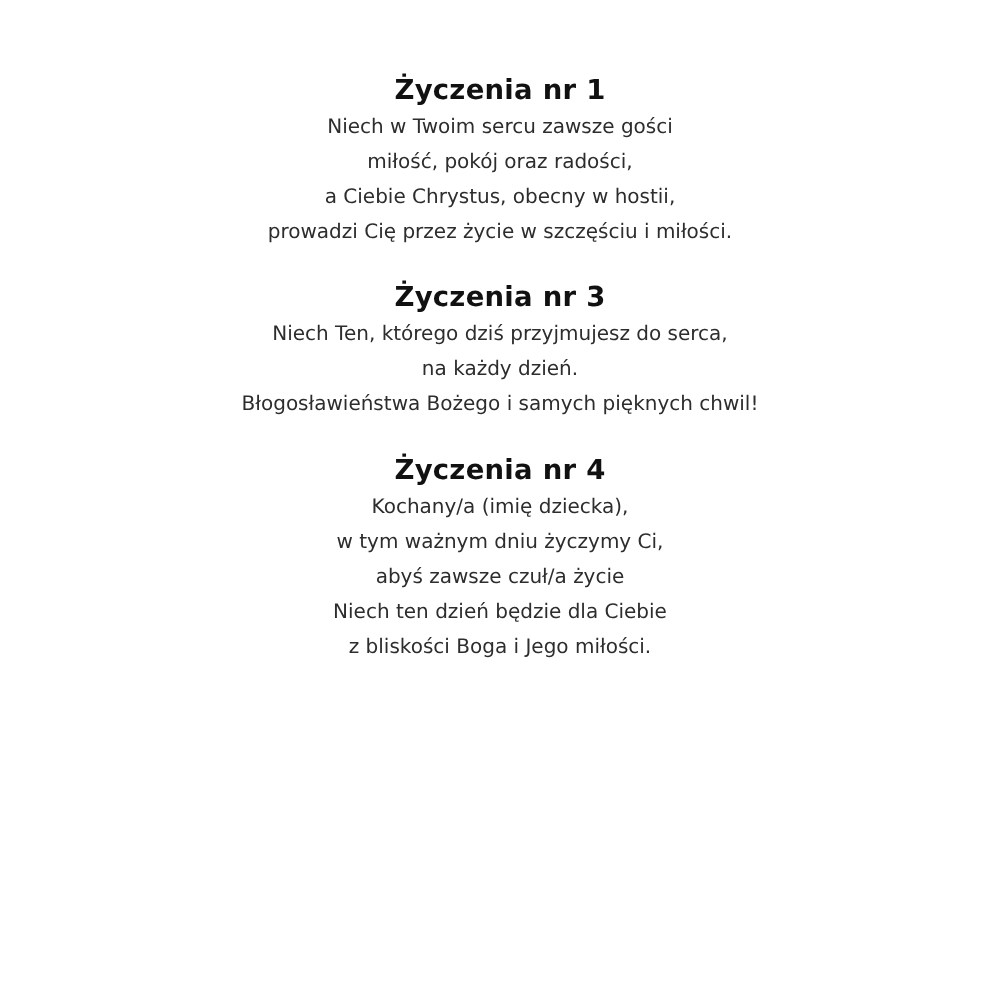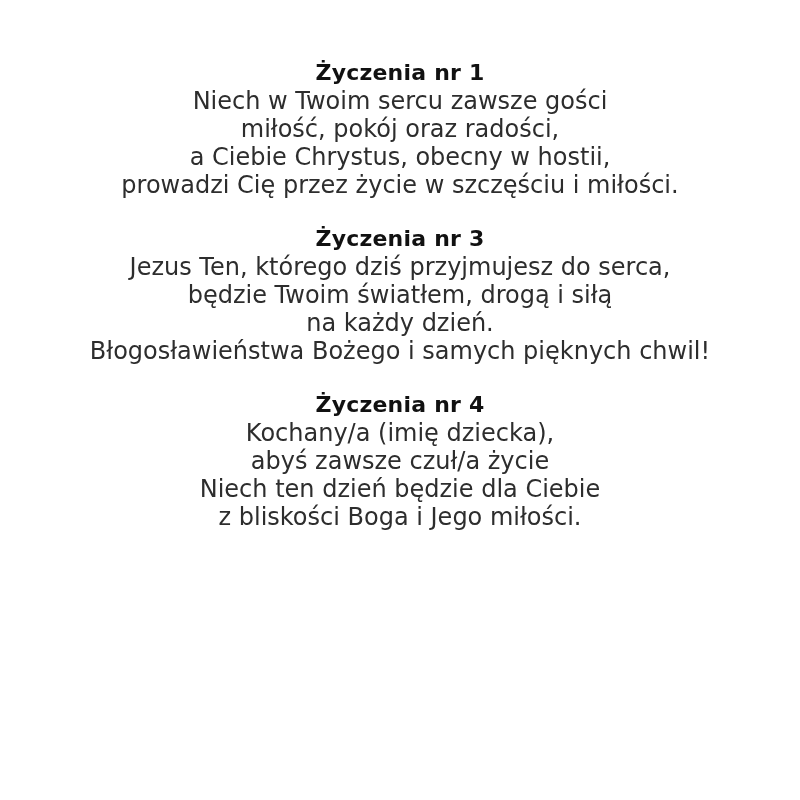--- a/index.html
+++ b/index.html
@@ -26,21 +26,21 @@
   .heading {
     margin: 0;
     font-size: 22px;
     line-height: 28px;
     font-weight: bold;
     color: #111111;
     letter-spacing: 0.2px;
   }
   .line {
     margin: 0;
-    font-size: 24px;
+    font-size: 16px;
     line-height: 28px;
     font-weight: normal;
     color: #2d2d2d;
   }
 </style>
 </head>
 <body>
 
 <div class="page">
 
@@ -48,27 +48,27 @@
     <h2 class="heading">Życzenia nr 1</h2>
     <p class="line">Niech w Twoim sercu zawsze gości</p>
     <p class="line">miłość, pokój oraz radości,</p>
     <p class="line">a Ciebie Chrystus, obecny w hostii,</p>
     <p class="line">prowadzi Cię przez życie w szczęściu i miłości.</p>
   </section>
 
 
   <section class="stanza">
     <h2 class="heading">Życzenia nr 3</h2>
-    <p class="line">Jezus Ten, którego dziś przyjmujesz do serca,</p>
-    <p class="line">będzie Twoim światłem, drogą i siłą</p>
+    <p class="line">Niech Ten, którego dziś przyjmujesz do serca,</p>
     <p class="line">na każdy dzień.</p>
     <p class="line">Błogosławieństwa Bożego i samych pięknych chwil!</p>
   </section>
 
   <section class="stanza">
     <h2 class="heading">Życzenia nr 4</h2>
     <p class="line">Kochany/a (imię dziecka),</p>
+    <p class="line">w tym ważnym dniu życzymy Ci,</p>
     <p class="line">abyś zawsze czuł/a życie</p>
     <p class="line">Niech ten dzień będzie dla Ciebie</p>
     <p class="line">z bliskości Boga i Jego miłości.</p>
   </section>
 
 </div>
 
 </body></html>

